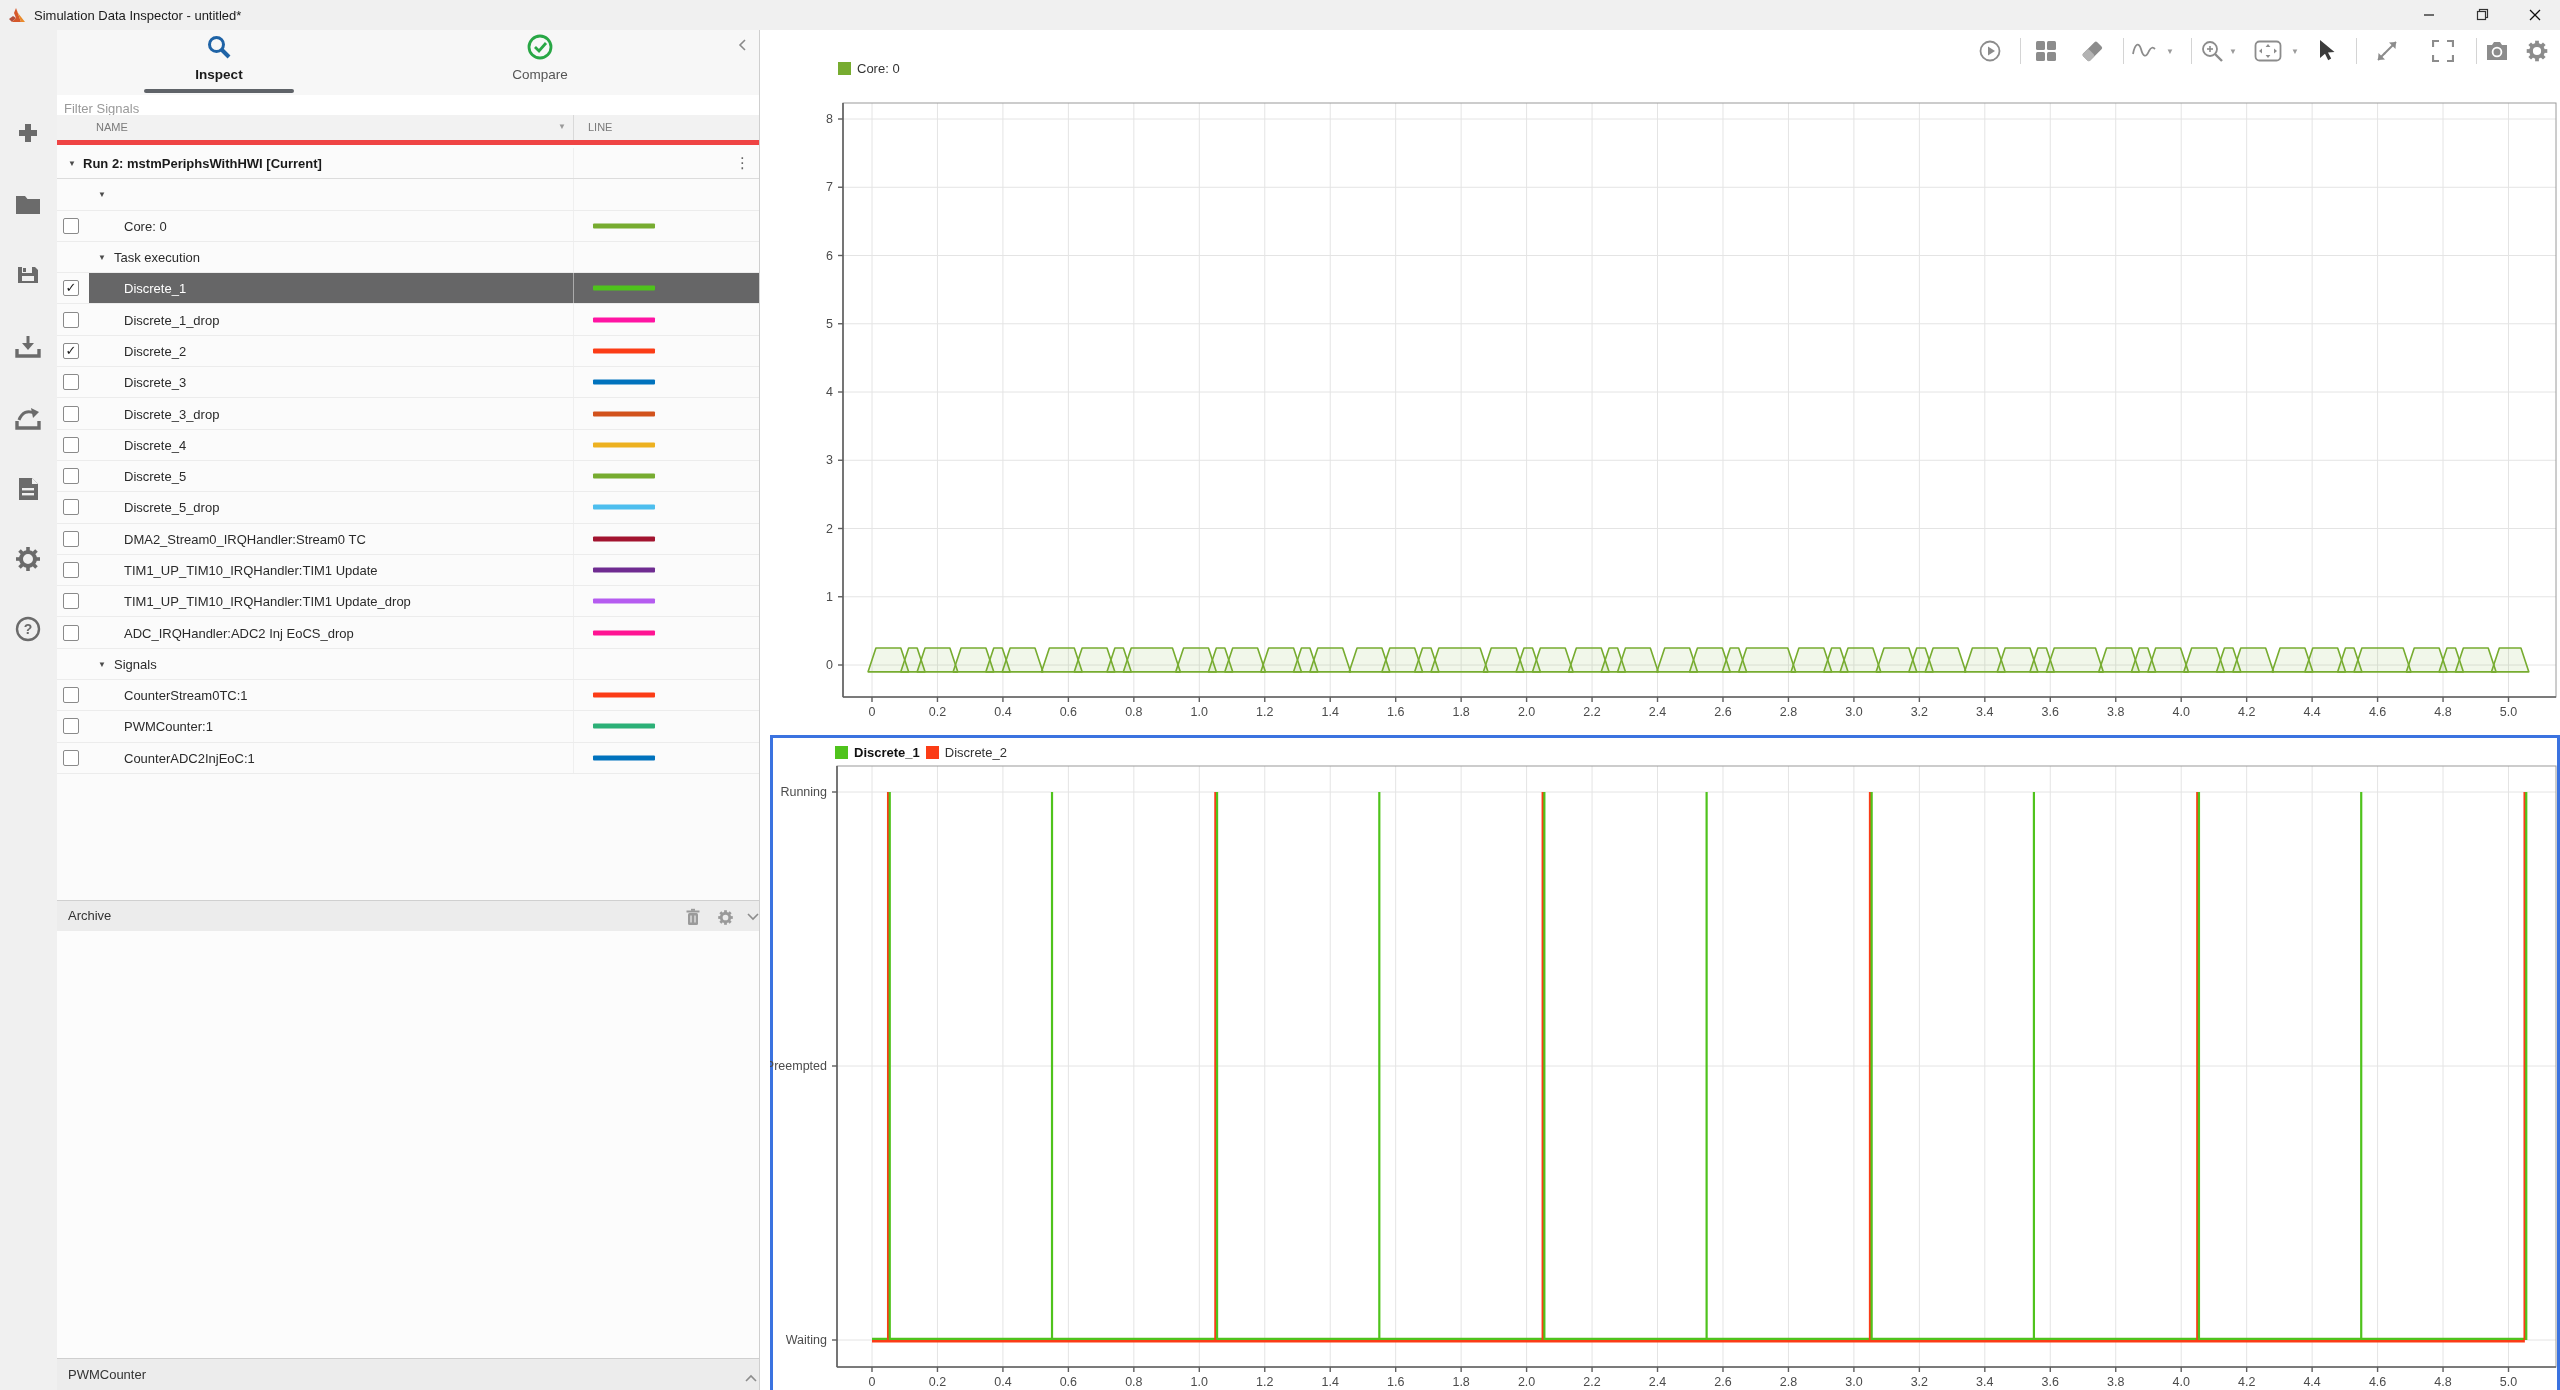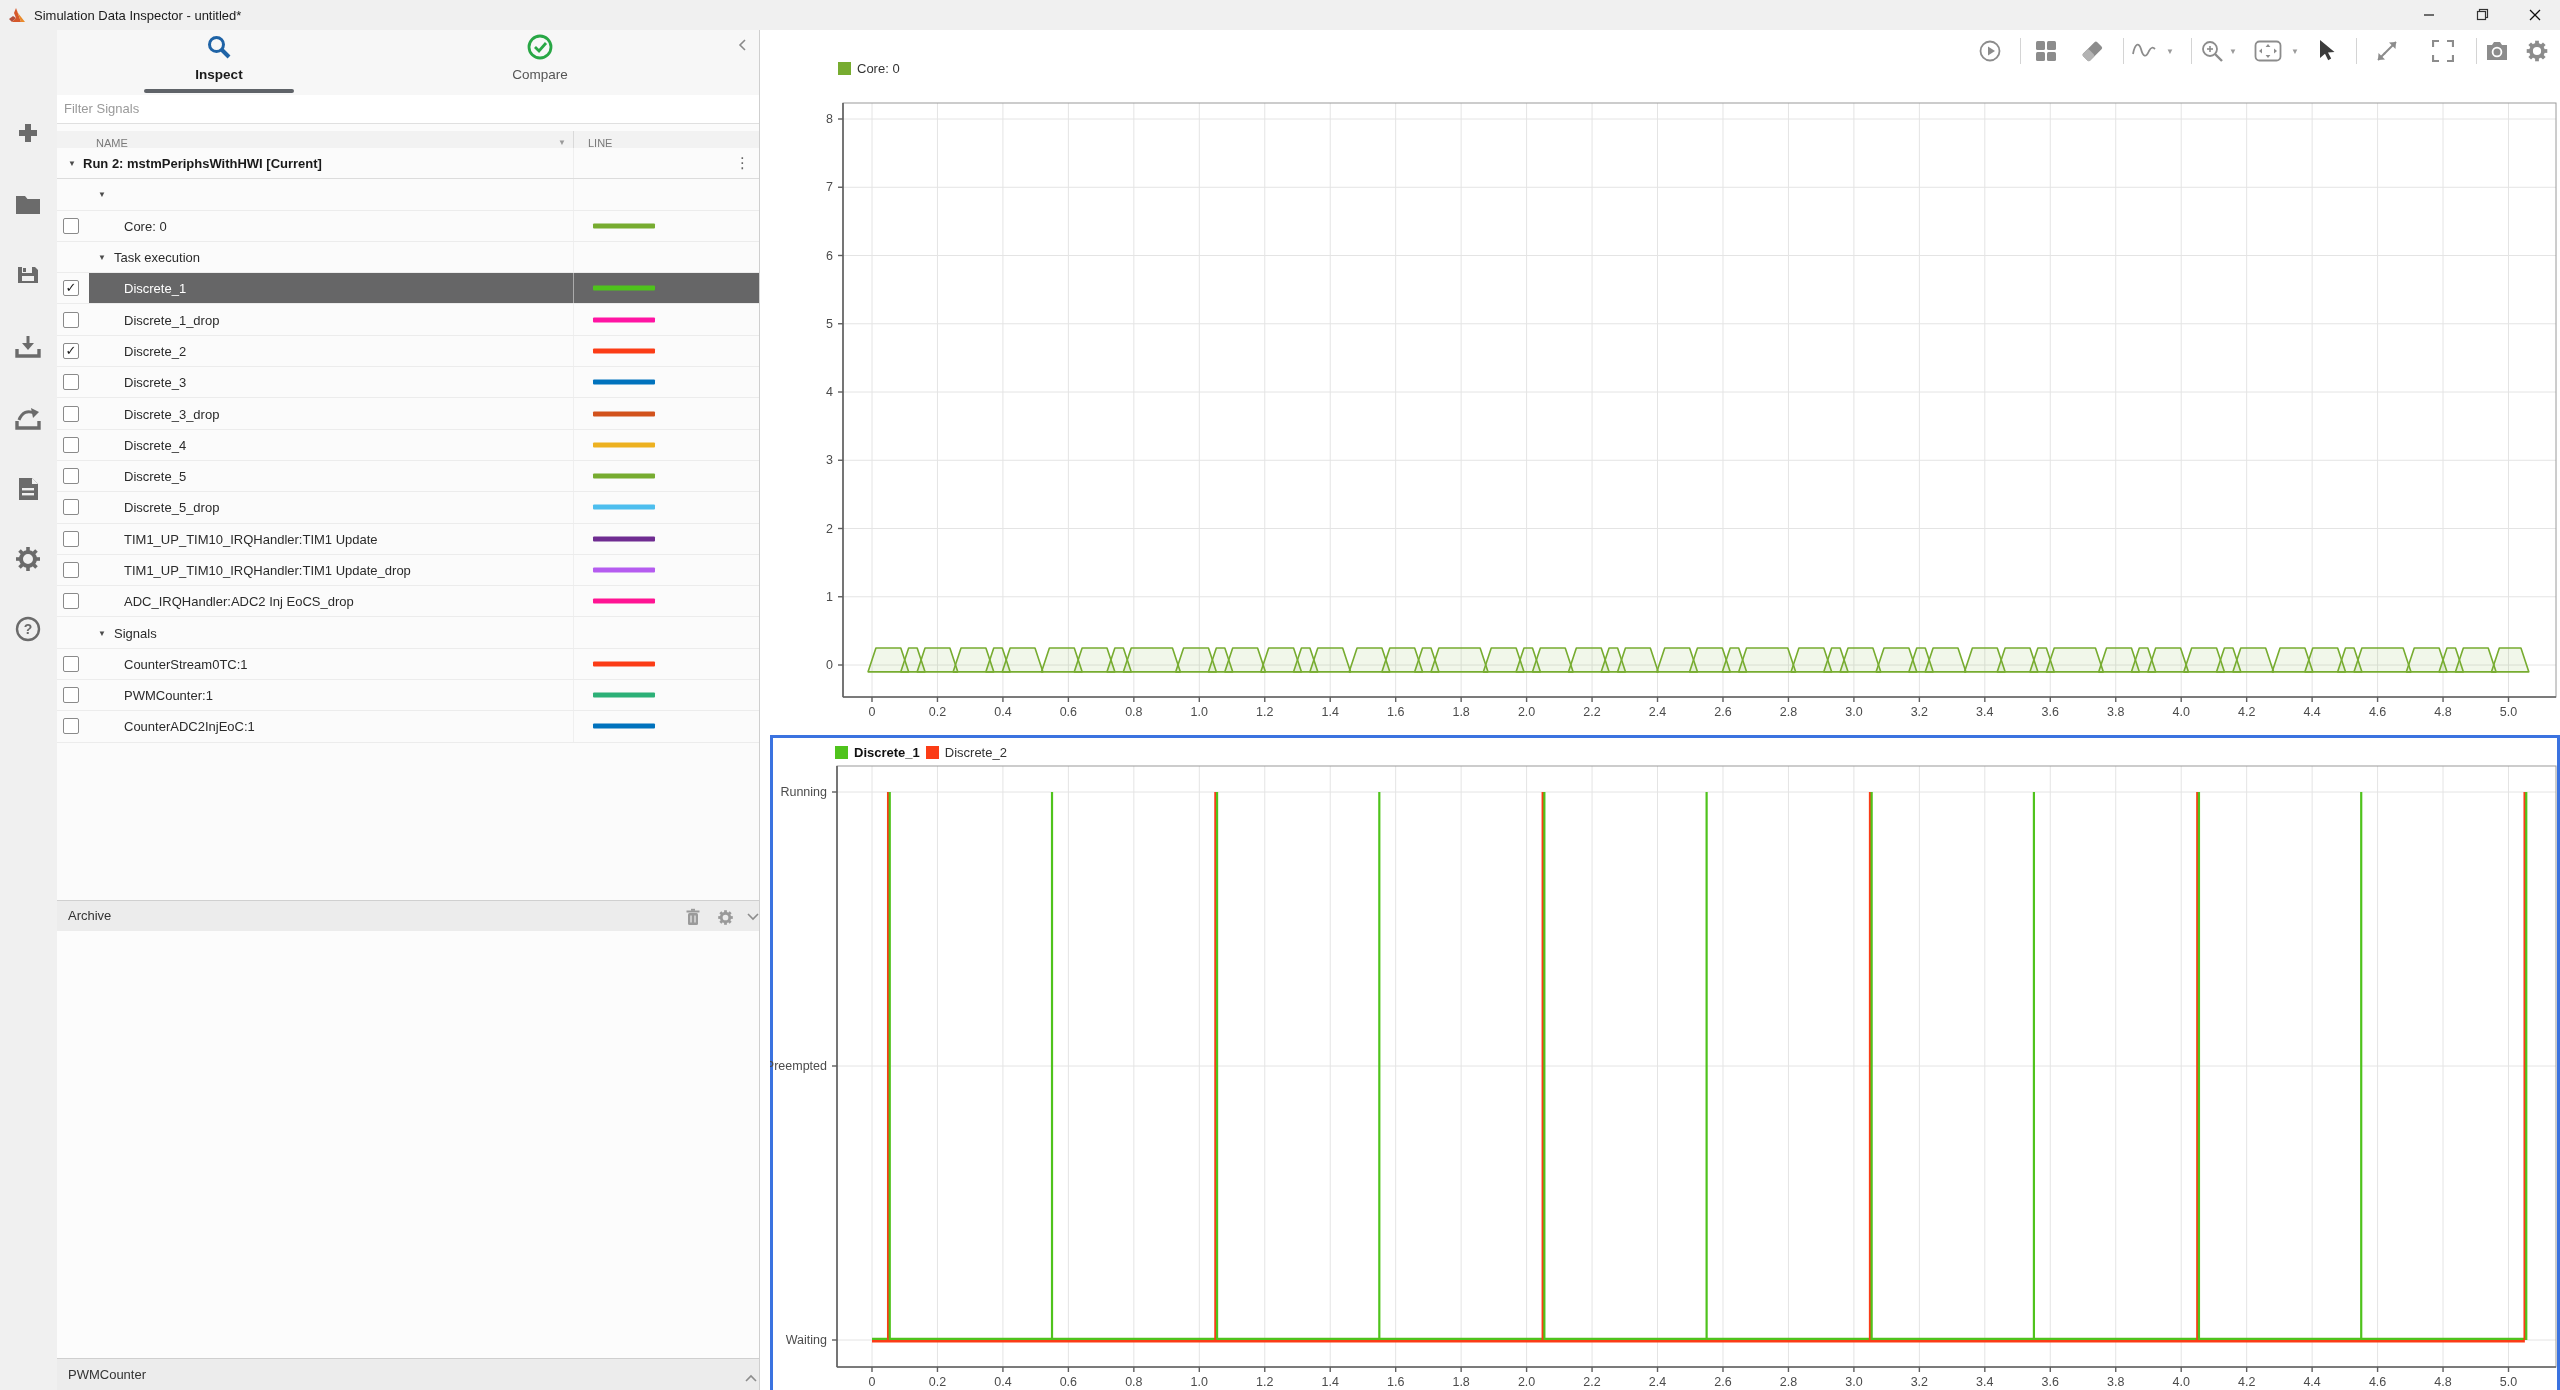--- a/index.html
+++ b/index.html
@@ -22,22 +22,22 @@
   .tab{position:absolute;top:4px;width:160px;text-align:center;}
   .tab .tlabel{font-size:13.5px;margin-top:3px;color:#555;}
   .tab.active .tlabel{color:#1a1a1a;font-weight:bold;}
   .tabunderline{position:absolute;top:59px;height:4px;width:150px;background:#5f6368;border-radius:2px;}
   .collapsebtn{position:absolute;right:8px;top:6px;width:18px;height:18px;color:#8a8a8a;font-size:14px;
                display:flex;align-items:center;justify-content:center;}
   .filterrow{position:absolute;left:0;top:65px;width:100%;height:28px;background:#fff;border-bottom:1px solid #e0e0e0;}
   .filterrow input{width:96%;height:24px;border:none;outline:none;background:transparent;font-size:13px;
                    font-family:"Liberation Sans","DejaVu Sans",sans-serif;color:#0369a1;padding-left:7px;}
   .filterrow input::placeholder{color:#9a9a9a;}
-  .colsrow{position:absolute;left:0;top:101px;width:100%;height:25px;background:#f2f2f2;
-           border-bottom:2px solid #ef4444;font-size:11px;color:#7a7a7a;}
+  .colsrow{position:absolute;left:0;top:85px;width:100%;height:25px;background:#f2f2f2;
+           border-bottom:5px solid #ef4444;font-size:11px;color:#7a7a7a;}
   .colname{position:absolute;left:39px;top:6px;}
   .colsort{position:absolute;left:501px;top:7px;font-size:8px;color:#9a9a9a;}
   .colsrow .cdiv{position:absolute;left:516px;top:0;bottom:0;width:1px;background:#d9d9d9;}
   .colline{position:absolute;left:531px;top:6px;}
   #signal-tree{position:absolute;left:0;top:118px;width:100%;}
   .srow{position:relative;height:31.3px;border-bottom:1px solid #ececec;background:#fbfbfb;box-sizing:border-box;}
   .srow.runrow{border-bottom:1px solid #dcdcdc;}
   .srow .selbg{position:absolute;left:32px;right:0;top:0;bottom:0;background:#666667;}
   .cb{position:absolute;left:6px;top:50%;transform:translateY(-50%);width:16px;height:16px;background:#fff;
       border:1.5px solid #8a8a8a;border-radius:2px;box-sizing:border-box;font-size:13px;line-height:13px;
@@ -262,20 +262,26 @@
         <div class="cb"></div>
         <span class="slabel" style="left: 67px;">Discrete_5</span>
         <div class="coldivrow"></div>
         <div class="swatch" style="background: rgb(119, 172, 48);"></div>
       </div>
       <div class="srow">
         <div class="cb"></div>
         <span class="slabel" style="left: 67px;">Discrete_5_drop</span>
         <div class="coldivrow"></div>
         <div class="swatch" style="background: rgb(77, 190, 238);"></div>
+      </div>
+      <div class="srow">
+        <div class="cb"></div>
+        <span class="slabel" style="left: 67px;">DMA2_Stream0_IRQHandler:Stream0 TC</span>
+        <div class="coldivrow"></div>
+        <div class="swatch" style="background: rgb(162, 20, 47);"></div>
       </div>
       <div class="srow">
         <div class="cb"></div>
         <span class="slabel" style="left: 67px;">TIM1_UP_TIM10_IRQHandler:TIM1 Update</span>
         <div class="coldivrow"></div>
         <div class="swatch" style="background: rgb(111, 44, 145);"></div>
       </div>
       <div class="srow">
         <div class="cb"></div>
         <span class="slabel" style="left: 67px;">TIM1_UP_TIM10_IRQHandler:TIM1 Update_drop</span>

